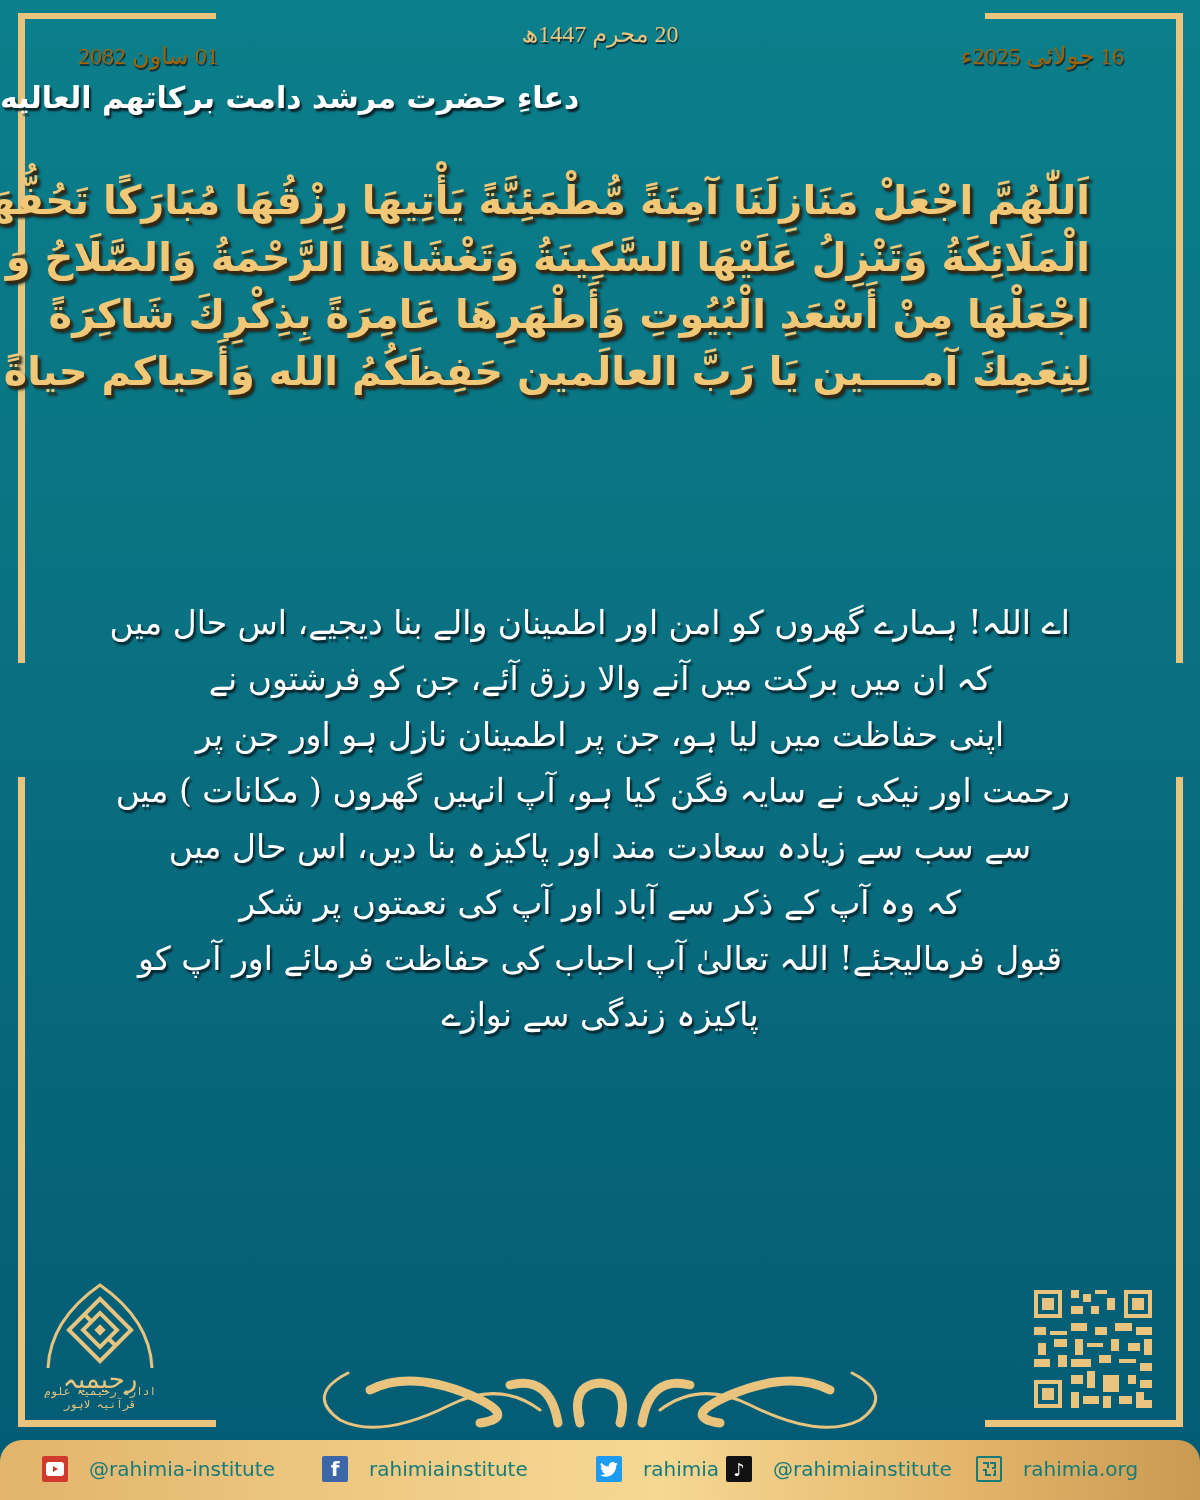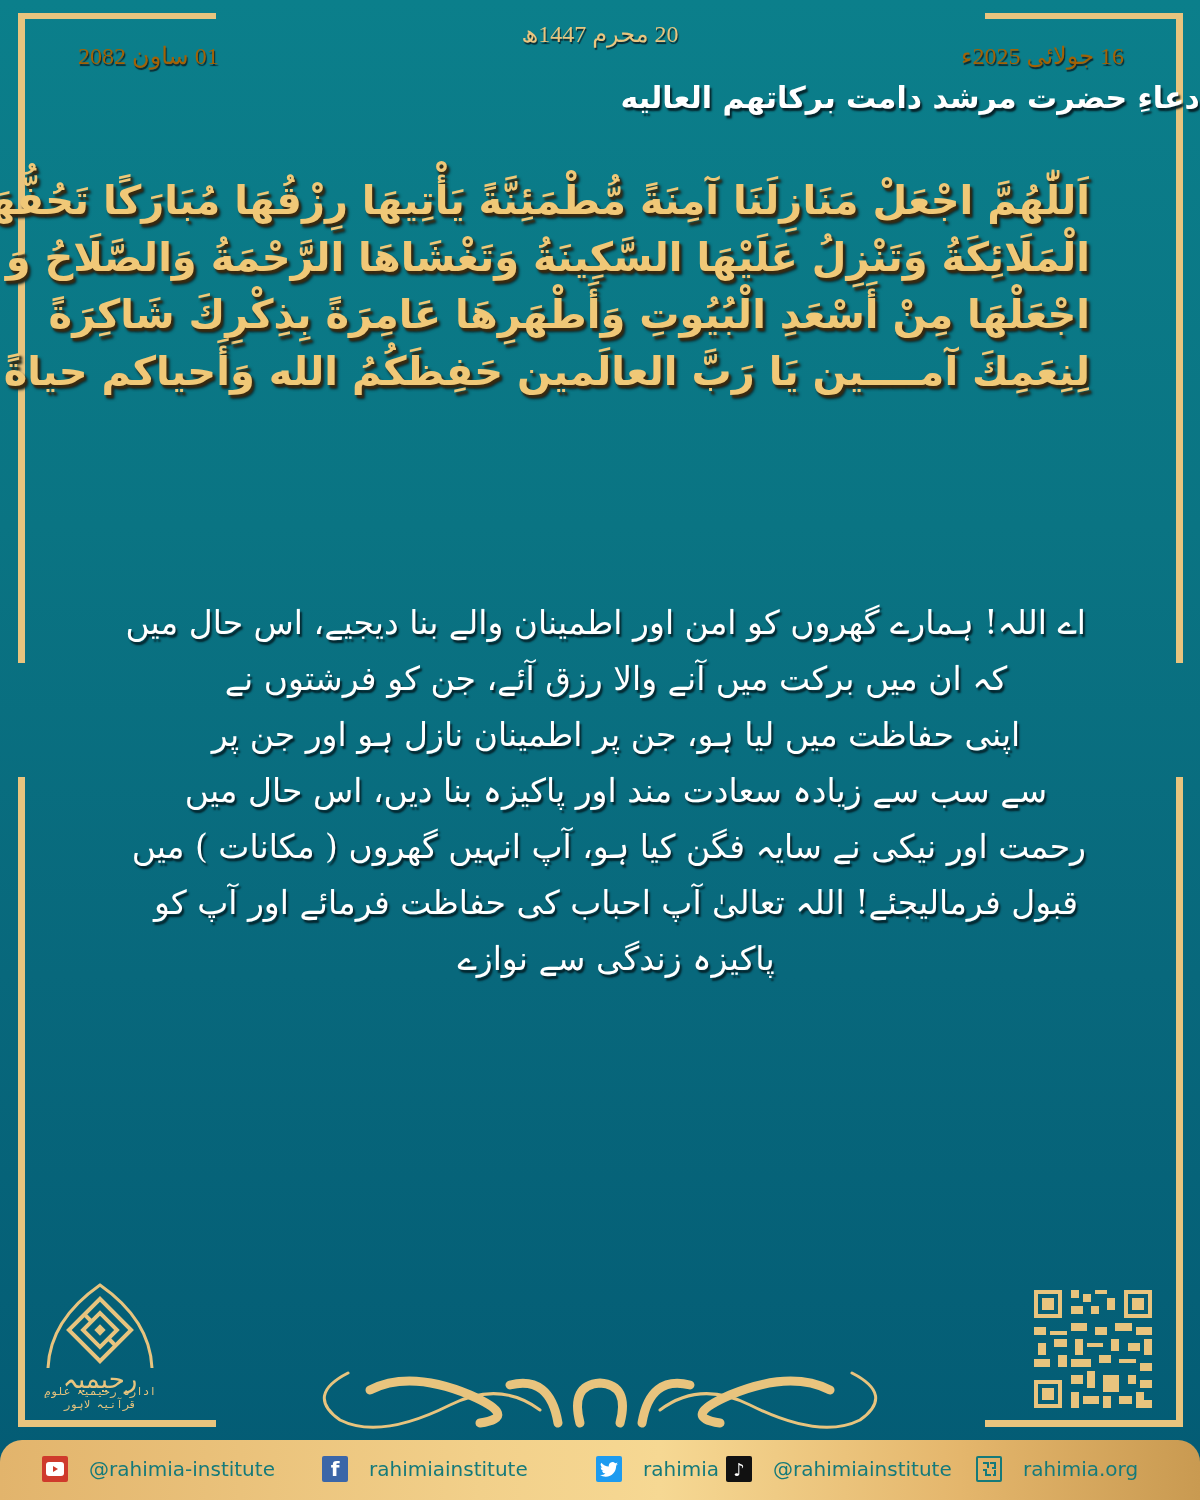--- a/index.html
+++ b/index.html
@@ -7,29 +7,29 @@
     width: 1200px; height: 1500px; position: relative; overflow: hidden;
     background: linear-gradient(180deg, #0b7f8b 0%, #0a7483 35%, #08687c 65%, #035b74 100%);
     font-family: "DejaVu Serif", serif;
   }
   .frame-bar { position: absolute; background: #e8c47e; }
   .date { position: absolute; top: 42px; color: #a16207; font-family: "Liberation Serif", serif;
           font-size: 24px; text-shadow: 1px 2px 1px #0a2b33; direction: rtl; }
   .hijri { position: absolute; top: 20px; left: 0; width: 1200px; text-align: center;
            color: #e9c57f; font-family: "Liberation Serif", serif; font-size: 24px;
            text-shadow: 1px 2px 1px #0a2b33; direction: rtl; }
-  .title { position: absolute; top: 80px; left: 0; width: 1200px; text-align: right;
+  .title { position: absolute; top: 80px; left: 0; width: 1200px; text-align: left;
            color: #ffffff; font-family: "DejaVu Sans", sans-serif; font-weight: bold;
            font-size: 30px; direction: rtl; text-shadow: 2px 3px 2px #062229; }
   .arabic { position: absolute; top: 172px; left: 110px; width: 980px; text-align: center;
             color: #f0c877; font-family: "DejaVu Sans", sans-serif; font-weight: bold;
             font-size: 40px; line-height: 57px; direction: rtl;
             text-shadow: 2px 3px 2px #3a2a10, 3px 4px 3px #0a2a30; }
   .arabic .line { display: block; white-space: nowrap; }
-  .urdu { position: absolute; top: 595px; left: 146px; width: 940px; text-align: center;
+  .urdu { position: absolute; top: 595px; left: 130px; width: 940px; text-align: center;
           color: #ffffff; font-family: "DejaVu Serif", serif; font-size: 33px;
           line-height: 56px; direction: rtl; text-shadow: 2px 3px 2px #04232b; }
   .urdu .line { display: block; white-space: nowrap; }
   .logo { position: absolute; left: 40px; top: 1280px; width: 120px; height: 140px; }
   .logo-text { position: absolute; left: 40px; top: 1385px; width: 120px; text-align: center;
                color: #e8c47e; font-size: 11px; direction: rtl; font-family: Liberation Mono, monospace; }
   .ornament { position: absolute; left: 300px; top: 1365px; width: 600px; height: 70px; }
   .qr { position: absolute; left: 1033px; top: 1290px; width: 120px; height: 118px; }
   .footer { position: absolute; left: 0; top: 1440px; width: 1200px; height: 60px;
             background: linear-gradient(90deg, #e2b46c 0%, #f2d08a 40%, #f6d893 55%, #e4b66c 80%, #c99a51 100%);
@@ -60,22 +60,23 @@
   <span class="line">اَللّٰهُمَّ اجْعَلْ مَنَازِلَنَا آمِنَةً مُّطْمَئِنَّةً يَأْتِيهَا رِزْقُهَا مُبَارَكًا تَحُفُّهَا</span>
   <span class="line">الْمَلَائِكَةُ وَتَنْزِلُ عَلَيْهَا السَّكِينَةُ وَتَغْشَاهَا الرَّحْمَةُ وَالصَّلَاحُ وَ</span>
   <span class="line">اجْعَلْهَا مِنْ أَسْعَدِ الْبُيُوتِ وَأَطْهَرِهَا عَامِرَةً بِذِكْرِكَ شَاكِرَةً</span>
   <span class="line">لِنِعَمِكَ آمــــين يَا رَبَّ العالَمين حَفِظَكُمُ الله وَأَحياكم حياةً طيبةً</span>
 </div>
 
 <div class="urdu">
   <span class="line">اے اللہ! ہمارے گھروں کو امن اور اطمینان والے بنا دیجیے، اس حال میں</span>
   <span class="line">کہ ان میں برکت میں آنے والا رزق آئے، جن کو فرشتوں نے</span>
   <span class="line">اپنی حفاظت میں لیا ہو، جن پر اطمینان نازل ہو اور جن پر</span>
+  <span class="line">رحمت اور نیکی نے سایہ فگن کیا ہو، آپ انہیں گھروں ( مکانات ) میں</span>
   <span class="line">سے سب سے زیادہ سعادت مند اور پاکیزہ بنا دیں، اس حال میں</span>
-  <span class="line">رحمت اور نیکی نے سایہ فگن کیا ہو، آپ انہیں گھروں ( مکانات ) میں</span>
+  <span class="line">کہ وہ آپ کے ذکر سے آباد اور آپ کی نعمتوں پر شکر</span>
   <span class="line">قبول فرمالیجئے! اللہ تعالیٰ آپ احباب کی حفاظت فرمائے اور آپ کو</span>
   <span class="line">پاکیزہ زندگی سے نوازے</span>
 </div>
 
 <svg class="logo" viewBox="0 0 120 140">
   <path d="M8 88 Q10 40 60 5 Q110 40 112 88" fill="none" stroke="#e8c47e" stroke-width="3"></path>
   <g fill="#e8c47e" transform="translate(60 50) rotate(45)">
     <rect x="-22" y="-22" width="44" height="44" fill="none" stroke="#e8c47e" stroke-width="4"></rect>
     <rect x="-12" y="-12" width="24" height="24" fill="none" stroke="#e8c47e" stroke-width="4"></rect>
     <rect x="-4" y="-4" width="8" height="8"></rect>

